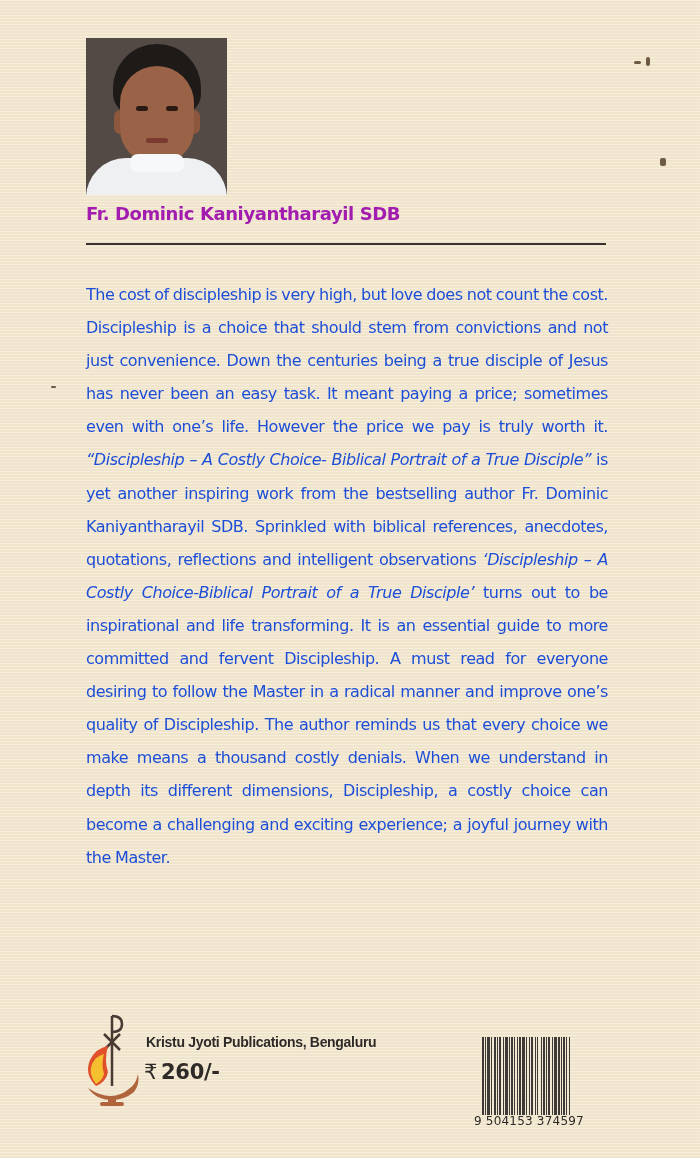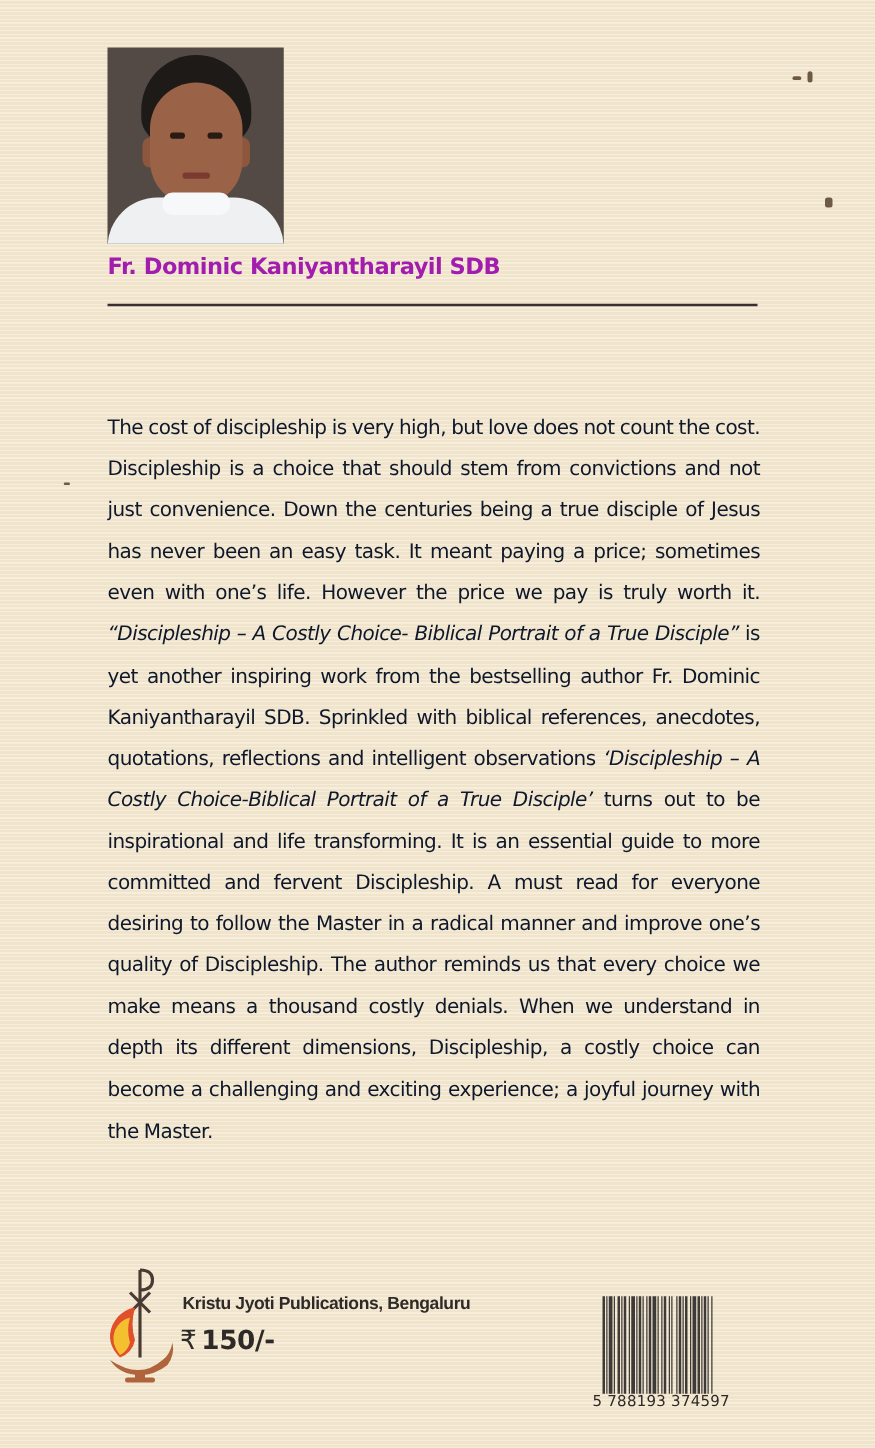--- a/index.html
+++ b/index.html
@@ -40,22 +40,22 @@
     font-family: "DejaVu Sans", sans-serif; font-weight: bold;
     font-size: 18px; letter-spacing: -0.4px; color: #a21caf;
   }
   .rule {
     position: absolute; left: 86px; top: 243px; width: 520px; height: 2px;
     background: #3a3030;
   }
   .blurb {
     position: absolute; left: 86px; top: 278px; width: 522px;
     font-family: "DejaVu Sans", sans-serif; font-size: 16px;
-    line-height: 33.1px; text-align: justify; color: #0f172a;
-    letter-spacing: -0.45px; word-spacing: -0.5px; margin-top: 47px;
+    line-height: 33.1px; text-align: justify; color: #1d4ed8;
+    letter-spacing: -0.45px; word-spacing: -0.5px;
   }
   .blurb em { font-style: italic; }
   .speck { position: absolute; background: #6e5a44; border-radius: 2px; }
   .logo { position: absolute; left: 78px; top: 1008px; width: 66px; height: 100px; }
   .publisher {
     position: absolute; left: 146px; top: 1034px;
     font-family: Liberation Sans, sans-serif; font-weight: bold;
     font-size: 14px; letter-spacing: -0.3px; color: #2e2a28;
   }
   .price {
@@ -115,21 +115,21 @@
   <path d="M18 78 Q6 66 12 52 Q18 40 30 38 Q26 52 30 64 Q28 74 18 78 Z" fill="#e0502a"></path>
   <path d="M18 76 Q10 66 14 56 Q18 48 26 46 Q23 56 26 66 Q24 73 18 76 Z" fill="#f5c030"></path>
 
   <path d="M10 80 Q34 96 52 80 Q58 76 60 66 Q62 76 56 84 Q46 92 34 92 Q18 92 10 80 Z" fill="#b0643c"></path>
   <rect x="30" y="90" width="8" height="5" fill="#b0643c"></rect>
   <rect x="22" y="94" width="24" height="4" rx="2" fill="#b0643c"></rect>
 </svg>
 
 <div class="publisher">Kristu Jyoti Publications, Bengaluru</div>
 <div class="price">
-  <span class="rupee">₹</span><span>150/-</span>
+  <span class="rupee">₹</span><span>260/-</span>
 </div>
 
 <div class="barcode">
   <div class="bars" id="bars">
       <span style="width: 2px; background: rgb(62, 58, 56);"></span>
       <span style="width: 1px; background: transparent;"></span>
       <span style="width: 1px; background: rgb(62, 58, 56);"></span>
       <span style="width: 1px; background: transparent;"></span>
       <span style="width: 3px; background: rgb(62, 58, 56);"></span>
       <span style="width: 1px; background: transparent;"></span>
@@ -184,13 +184,13 @@
       <span style="width: 1px; background: rgb(62, 58, 56);"></span>
       <span style="width: 1px; background: transparent;"></span>
       <span style="width: 2px; background: rgb(62, 58, 56);"></span>
       <span style="width: 1px; background: transparent;"></span>
       <span style="width: 1px; background: rgb(62, 58, 56);"></span>
       <span style="width: 2px; background: transparent;"></span>
       <span style="width: 1px; background: rgb(62, 58, 56);"></span>
       <span style="width: 1px; background: transparent;"></span>
     </div>
 </div>
-<div class="isbn">5 788193 374597</div>
+<div class="isbn">9 504153 374597</div>
 
 </body></html>

